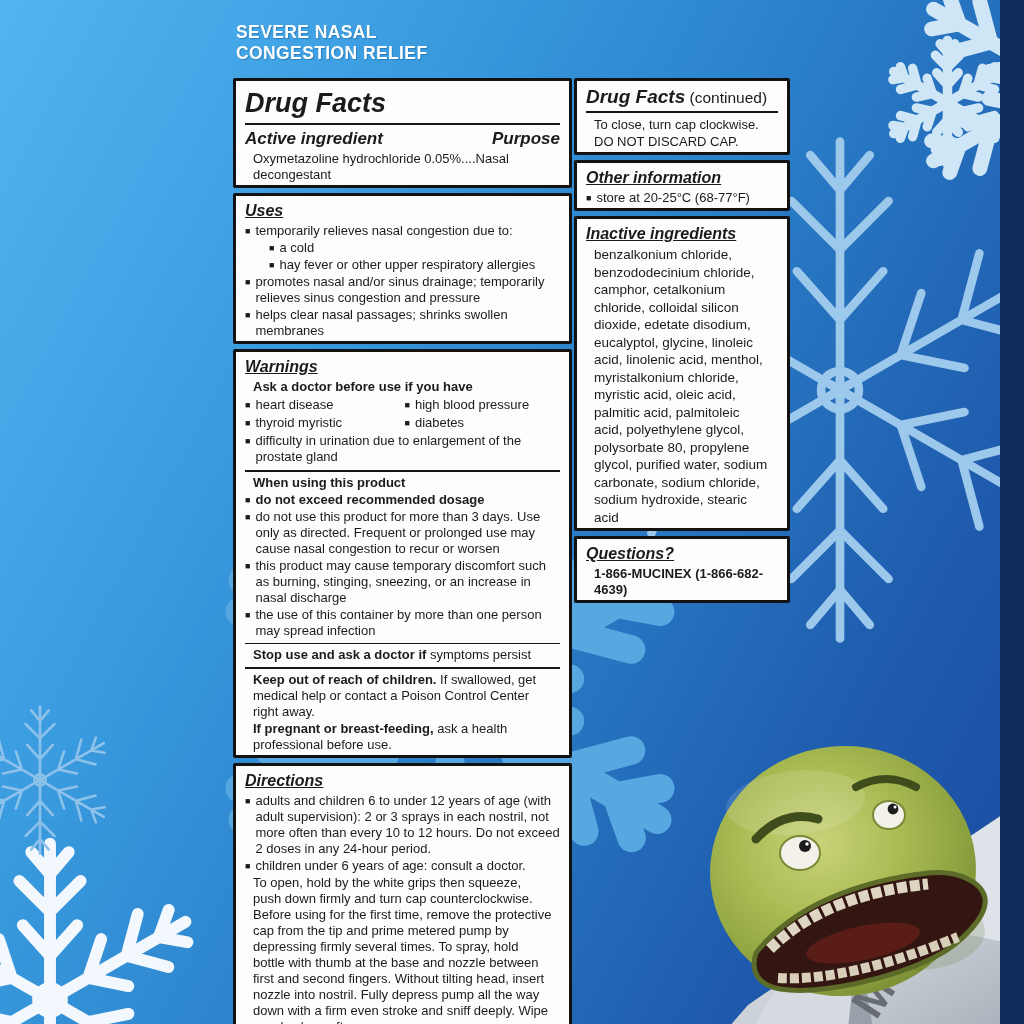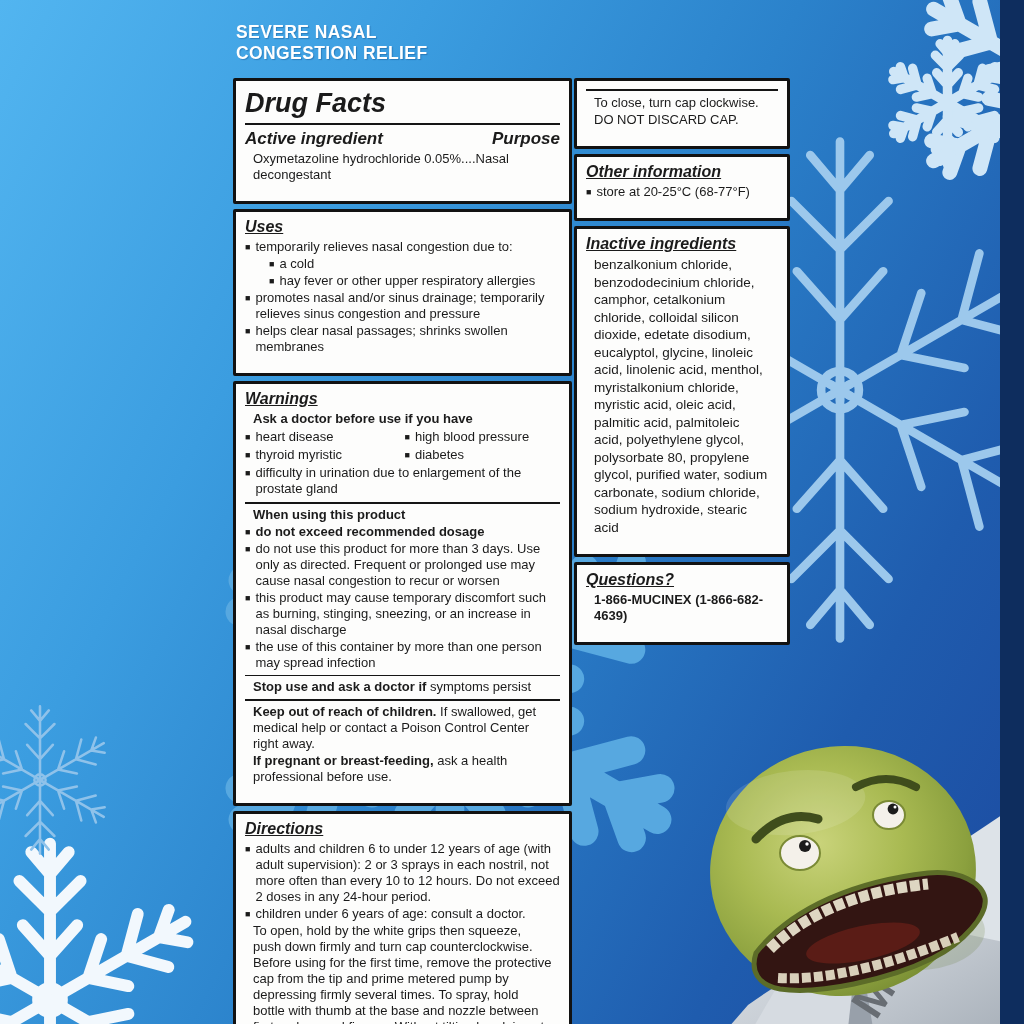--- a/index.html
+++ b/index.html
@@ -14,21 +14,21 @@
   .flake.thick{stroke-width:11;}
   
   .claim{position:absolute;left:236px;top:22px;color:#fff;font-weight:bold;
          font-size:17.5px;line-height:21px;letter-spacing:.4px;
          text-shadow:1px 1px 1px rgba(10,60,120,.35);}
   
   .col{position:absolute;display:flex;flex-direction:column;gap:5px;}
   .col-left{left:233px;top:78px;width:339px;}
   .col-right{left:574px;top:78px;width:216px;}
   .box{background:#fdfdfc;border:3.5px solid #121212;border-radius:2px;
-       padding:5px 9px 17px 9px;color:#1b1b1b;}
+       padding:5px 9px 1px 9px;color:#1b1b1b;}
   .dftitle{font-size:27px;font-weight:bold;font-style:italic;margin:2px 0 4px 0;}
   .dftitle-sm{font-size:19px;font-weight:bold;font-style:italic;}
   .dfcont{font-size:15.5px;}
   .rule{height:2px;background:#151515;margin:3px 0 4px 0;}
   .rule.thin{height:1.5px;margin:4px 0 3px 0;}
   .sechead{font-size:16px;font-weight:bold;font-style:italic;margin:1px 0 3px 0;text-decoration:underline;}
   .body, .li{font-size:13px;line-height:16px;}
   .bold{font-weight:bold;}
   .li{display:flex;gap:5px;margin:1px 0;}
   .li .bu{font-size:9px;line-height:16px;flex:0 0 auto;}
@@ -184,20 +184,23 @@
         <span class="bu">■</span>
         <span>children under 6 years of age: consult a doctor.</span>
       </div>
       <div class="para"><span>To open, hold by the white grips then squeeze, push down firmly and turn cap counterclockwise. Before using for the first time, remove the protective cap from the tip and prime metered pump by depressing firmly several times. To spray, hold bottle with thumb at the base and nozzle between first and second fingers. Without tilting head, insert nozzle into nostril. Fully depress pump all the way down with a firm even stroke and sniff deeply. Wipe nozzle clean after use.</span> </div>
     </section>
   </div>
 
   <div class="col col-right">
 
     <section class="box">
+      <div>
+        <span class="dftitle-sm">Drug Facts</span><span class="dfcont"> (continued)</span>
+      </div>
       <div class="rule"></div>
       <div class="para">To close, turn cap clockwise.</div>
       <div class="para">DO NOT DISCARD CAP.</div>
     </section>
 
     <section class="box">
       <div class="sechead">Other information</div>
       <div class="li">
         <span class="bu">■</span>
         <span>store at 20-25°C (68-77°F)</span>

